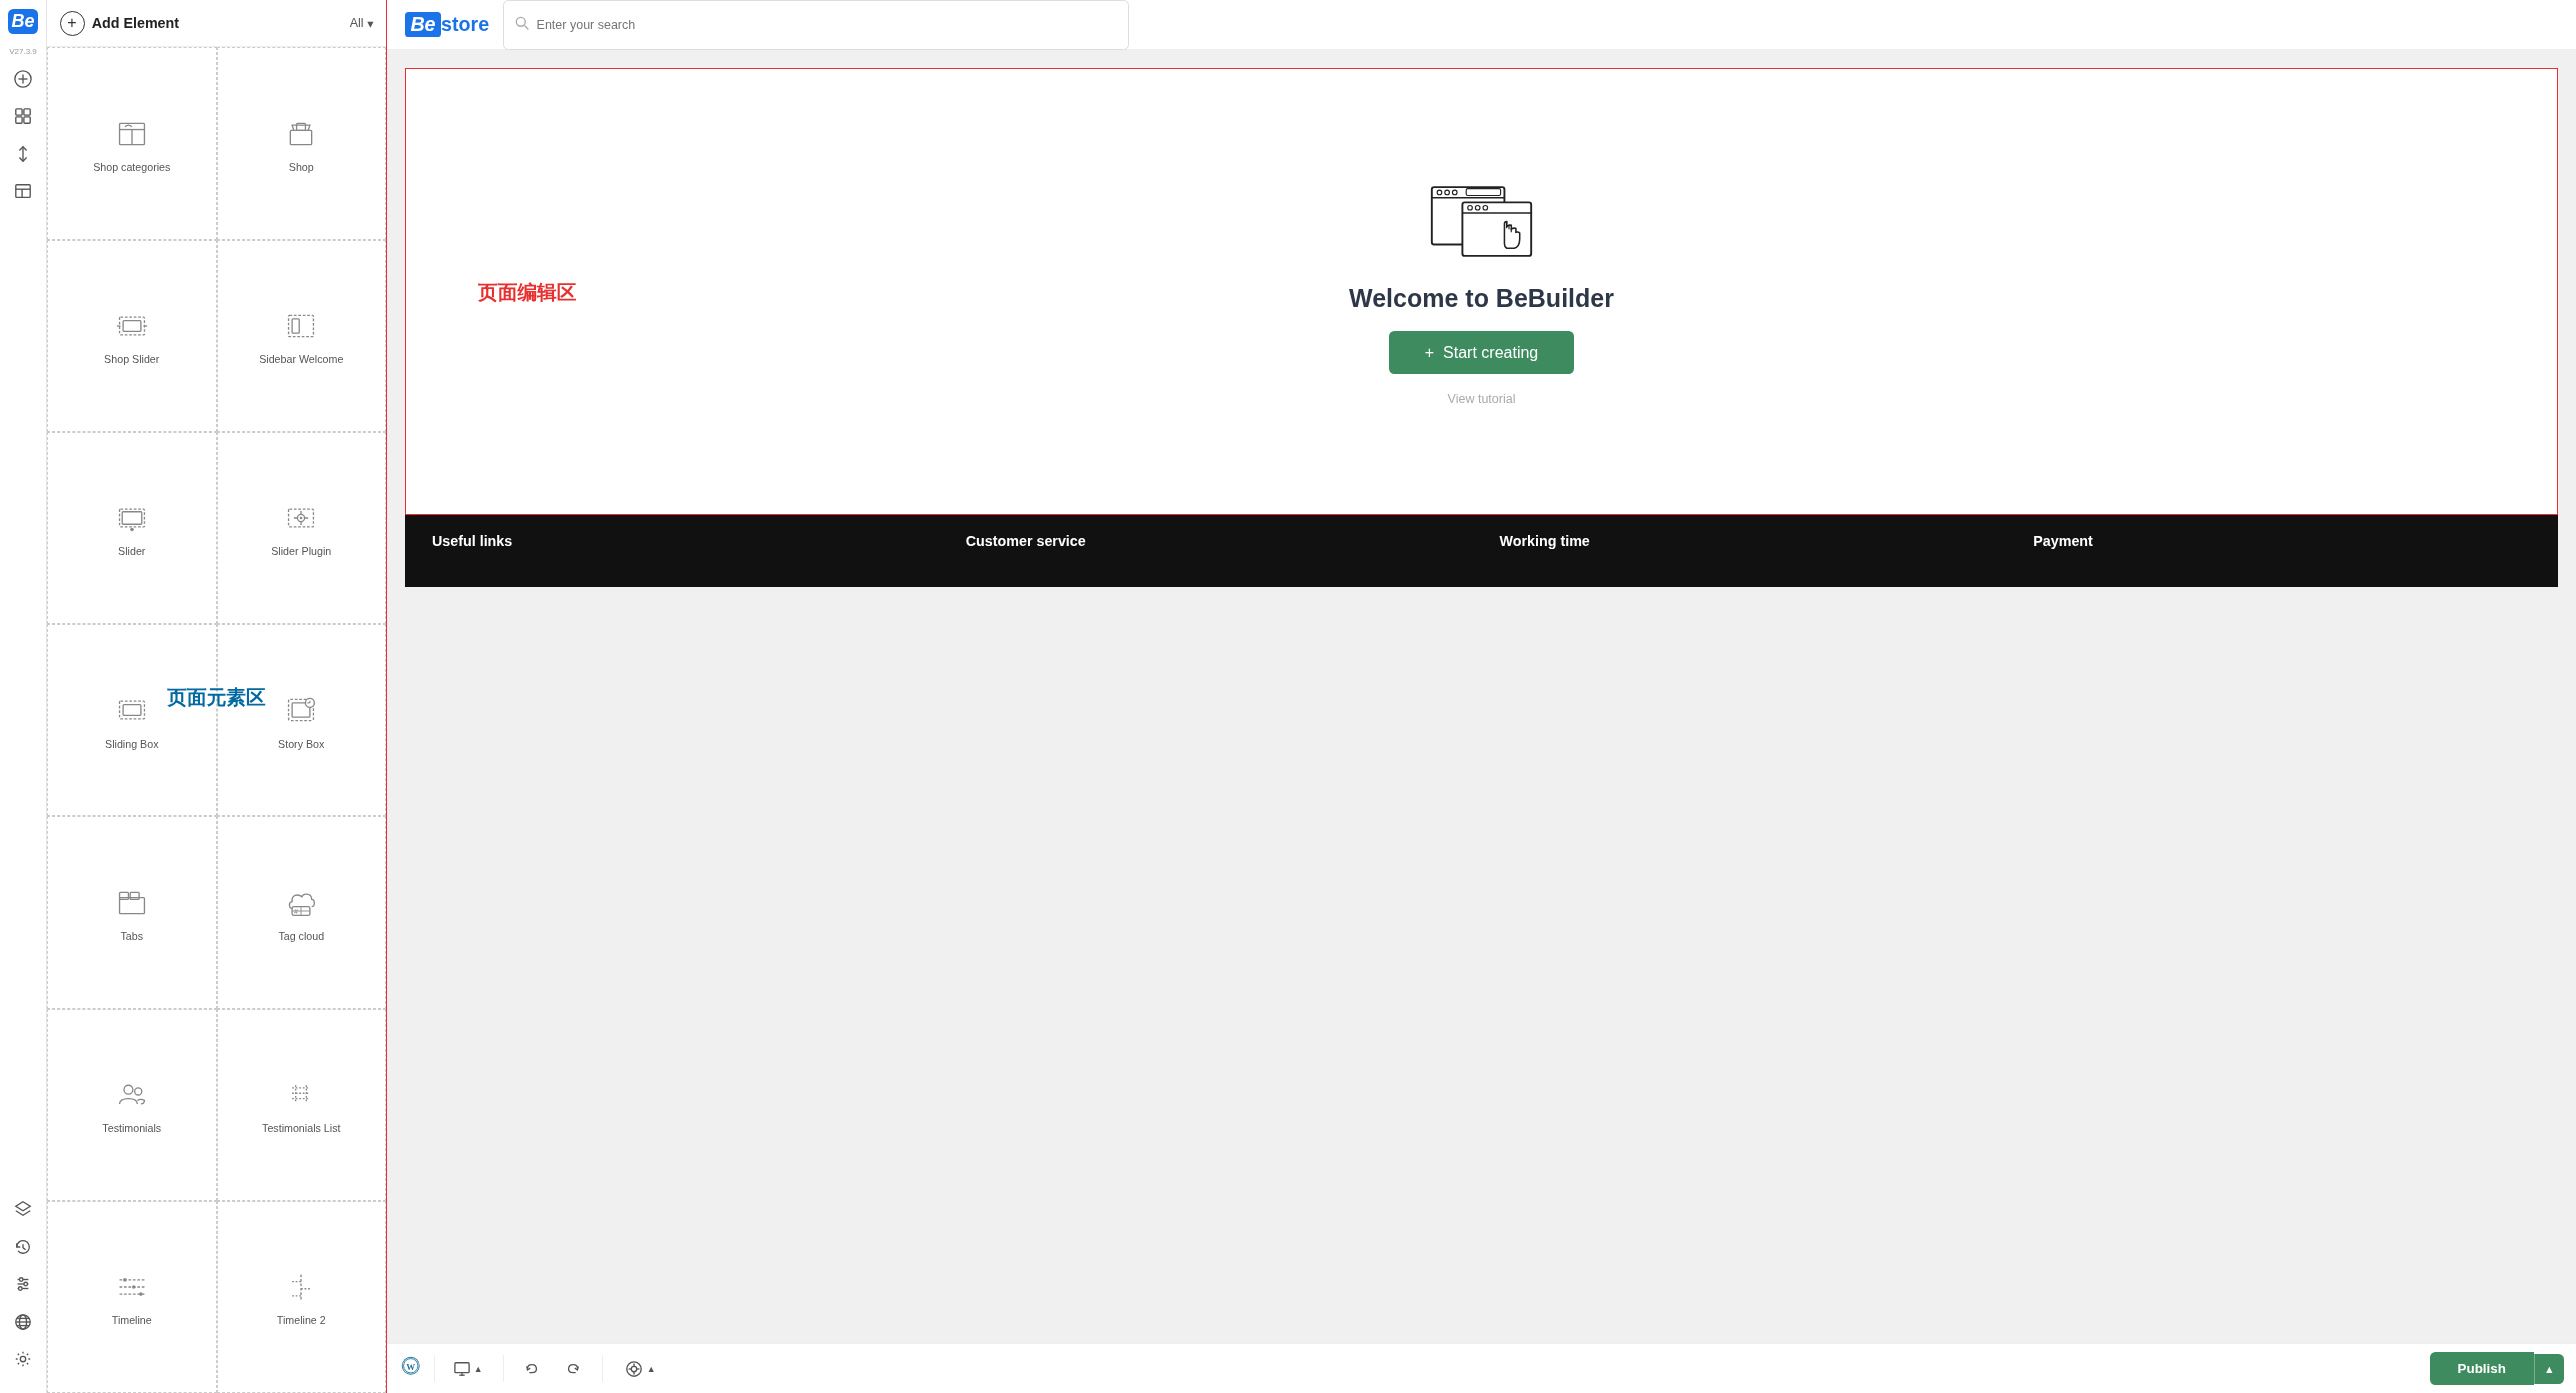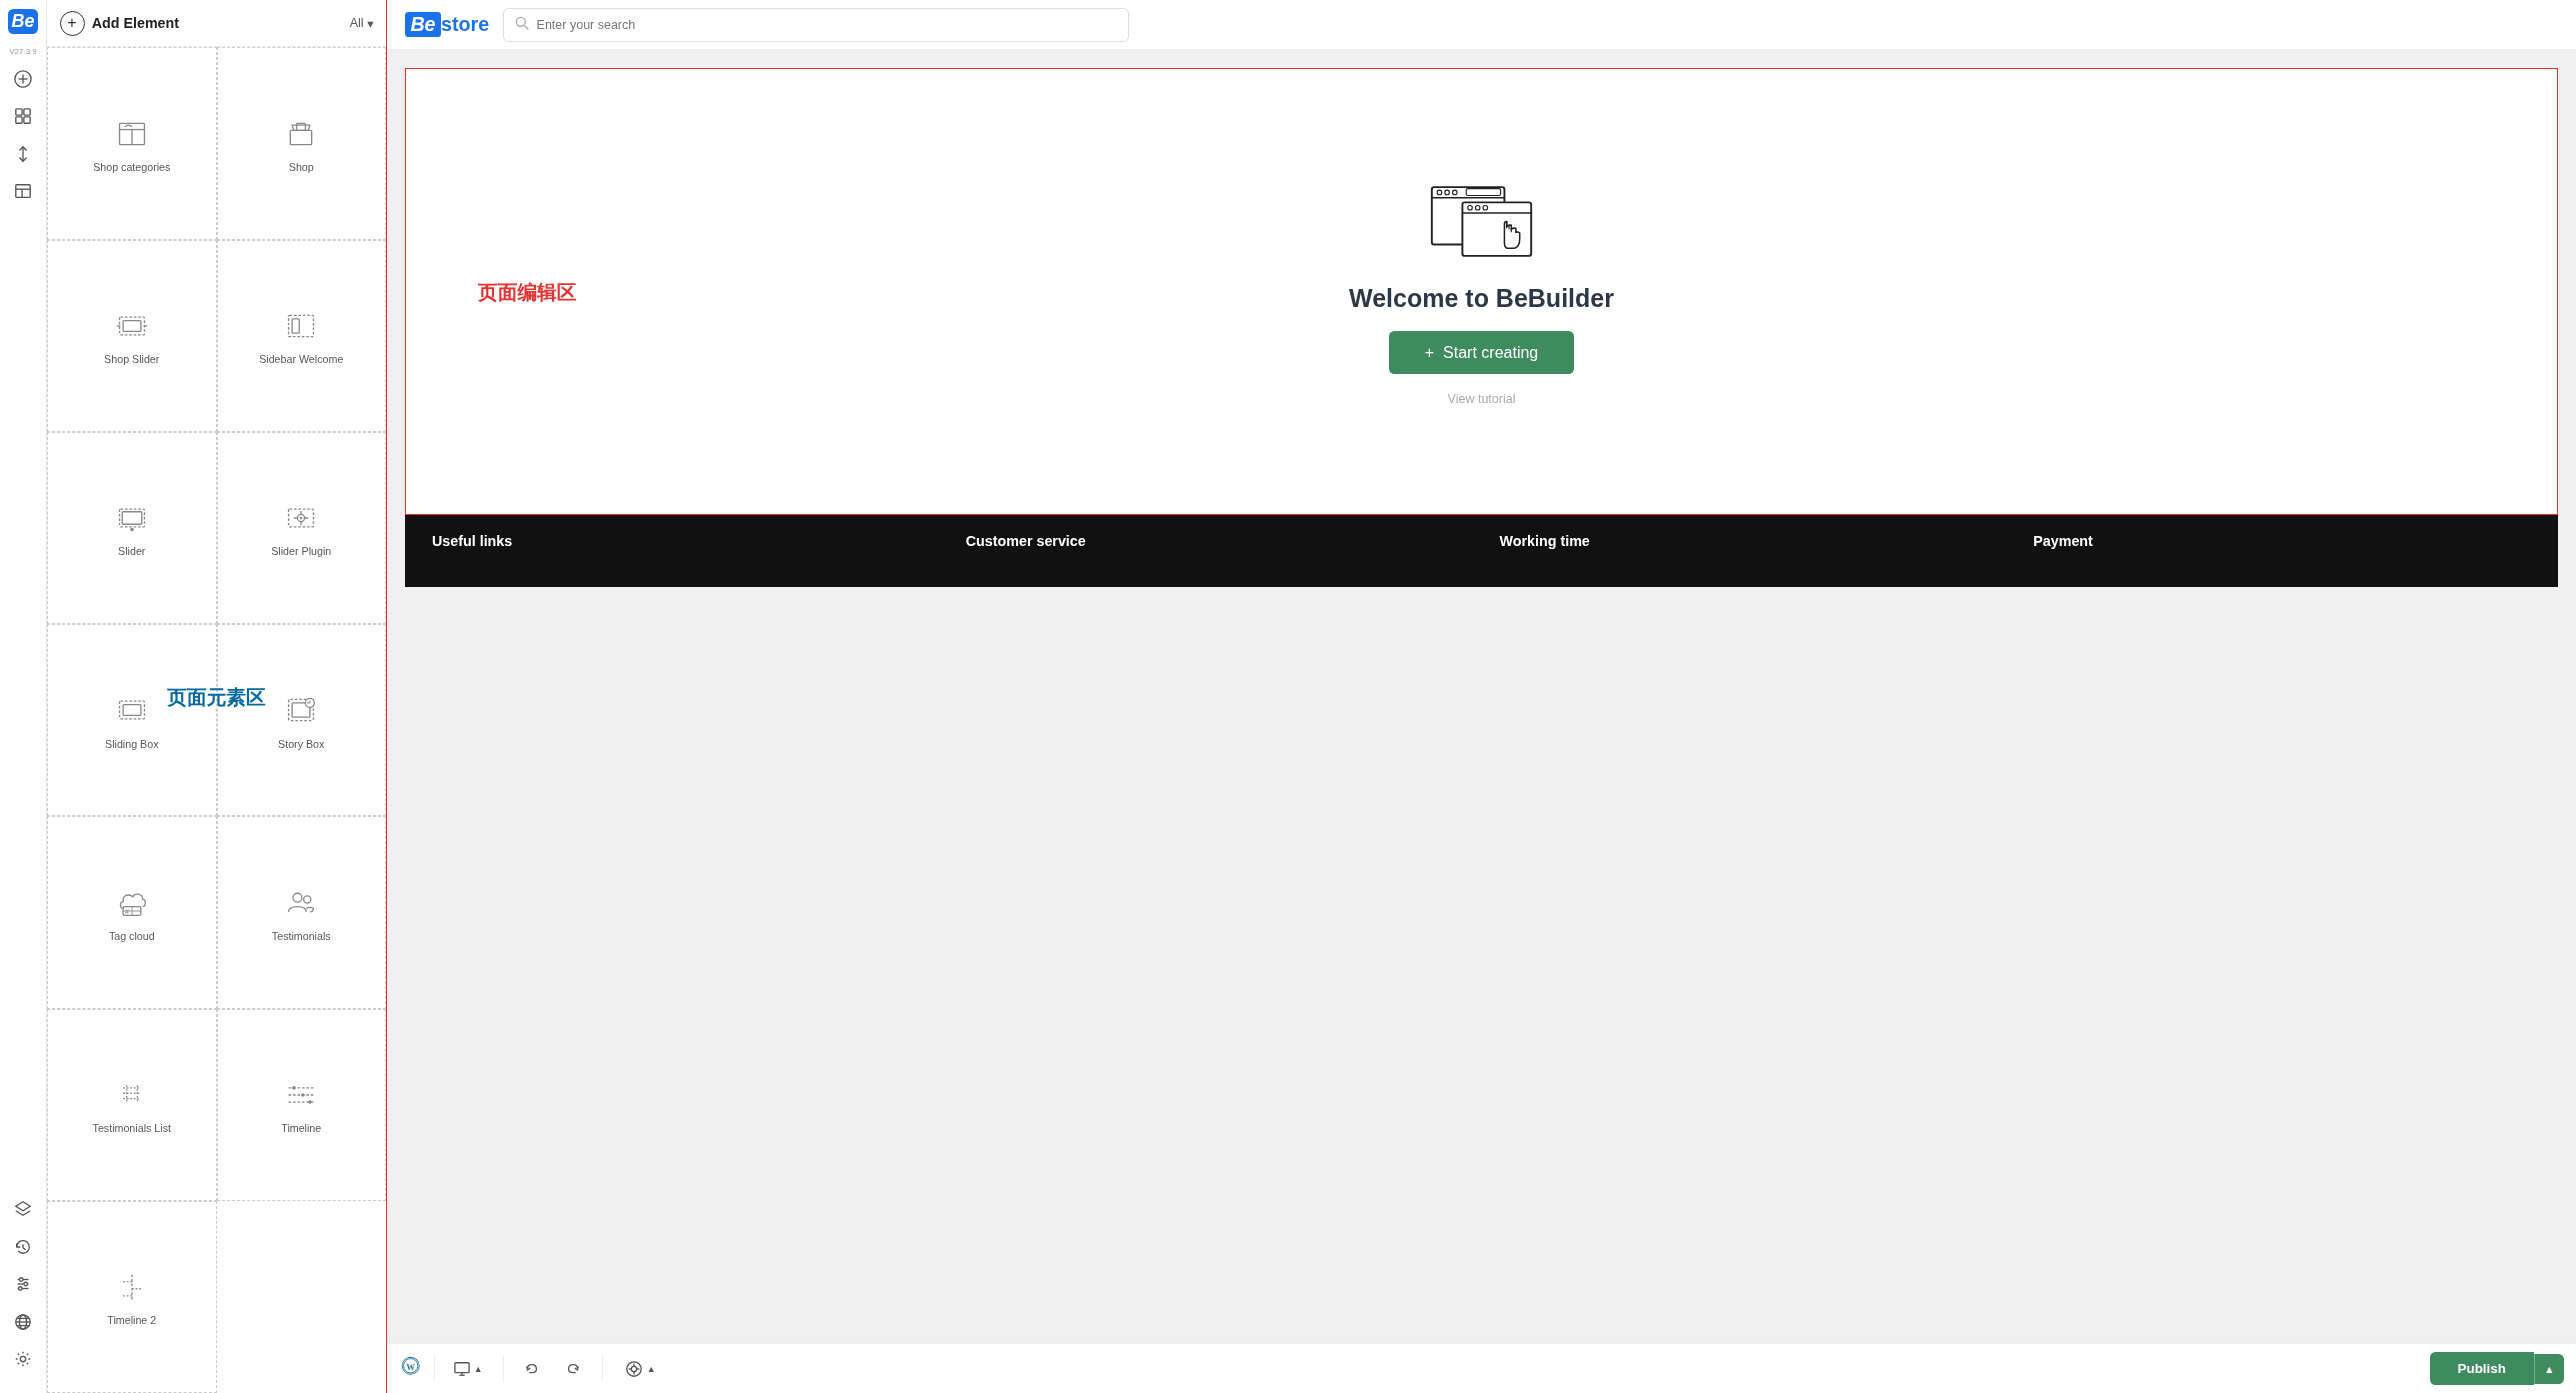--- a/index.html
+++ b/index.html
@@ -204,21 +204,21 @@
       font-size: 19.7px;
     }
     .brand-logo .store-part {
       color: #1a73e8;
       font-size: 19.7px;
       font-weight: 700;
     }
     .search-bar {
       flex: 1;
       max-width: 626px;
-      height: 34px;
+      height: 50px;
       border: 0.9px solid #ddd;
       border-radius: 5.4px;
       display: flex;
       align-items: center;
       padding: 0 10.7px;
       gap: 7.2px;
       background: #fff;
       justify-content: center;
     }
     .search-bar input {
@@ -565,20 +565,30 @@
                 <rect x="4" y="6" width="28" height="24" rx="2" stroke="#888" stroke-width="1.5" stroke-dasharray="3,2"></rect>
                 <rect x="8" y="10" width="20" height="16" rx="1" stroke="#888" stroke-width="1.5"></rect>
                 <circle cx="28" cy="10" r="5" fill="#fff" stroke="#888" stroke-width="1.5"></circle>
                 <line x1="25" y1="10" x2="28" y2="10" stroke="#888" stroke-width="1.2"></line>
                 <line x1="28" y1="7.5" x2="28" y2="10" stroke="#888" stroke-width="1.2"></line>
               </svg>
           </div>
           <span class="element-label">Story Box</span>
         </div>
 
+        <div class="element-item">
+          <div class="element-icon">
+            <svg width="32" height="32" viewBox="0 0 36 36" fill="none">
+                <rect x="4" y="12" width="28" height="18" rx="1" stroke="#888" stroke-width="1.5"></rect>
+                <rect x="4" y="6" width="10" height="8" rx="1" stroke="#888" stroke-width="1.5"></rect>
+                <rect x="16" y="6" width="10" height="8" rx="1" stroke="#888" stroke-width="1.5"></rect>
+              </svg>
+          </div>
+          <span class="element-label">Tabs</span>
+        </div>
 
         <div class="element-item">
           <div class="element-icon">
             <svg width="32" height="32" viewBox="0 0 36 36" fill="none" style="font-size:28px">
                 <path d="M8 24 Q5 24 5 20 Q5 17 8 16.5 Q7.5 9 14 9 Q17 9 19 11 Q20 8 24 8 Q30 8 30 14 Q33 14 33 18 Q33 22 30 22" stroke="#888" stroke-width="1.5" fill="none"></path>
                 <text x="10" y="30" font-size="8" fill="#888">#</text>
                 <rect x="8" y="22" width="20" height="10" rx="2" stroke="#888" stroke-width="1.5"></rect>
                 <line x1="18" y1="22" x2="18" y2="32" stroke="#888" stroke-width="1"></line>
                 <line x1="8" y1="27" x2="28" y2="27" stroke="#888" stroke-width="1"></line>
               </svg>

